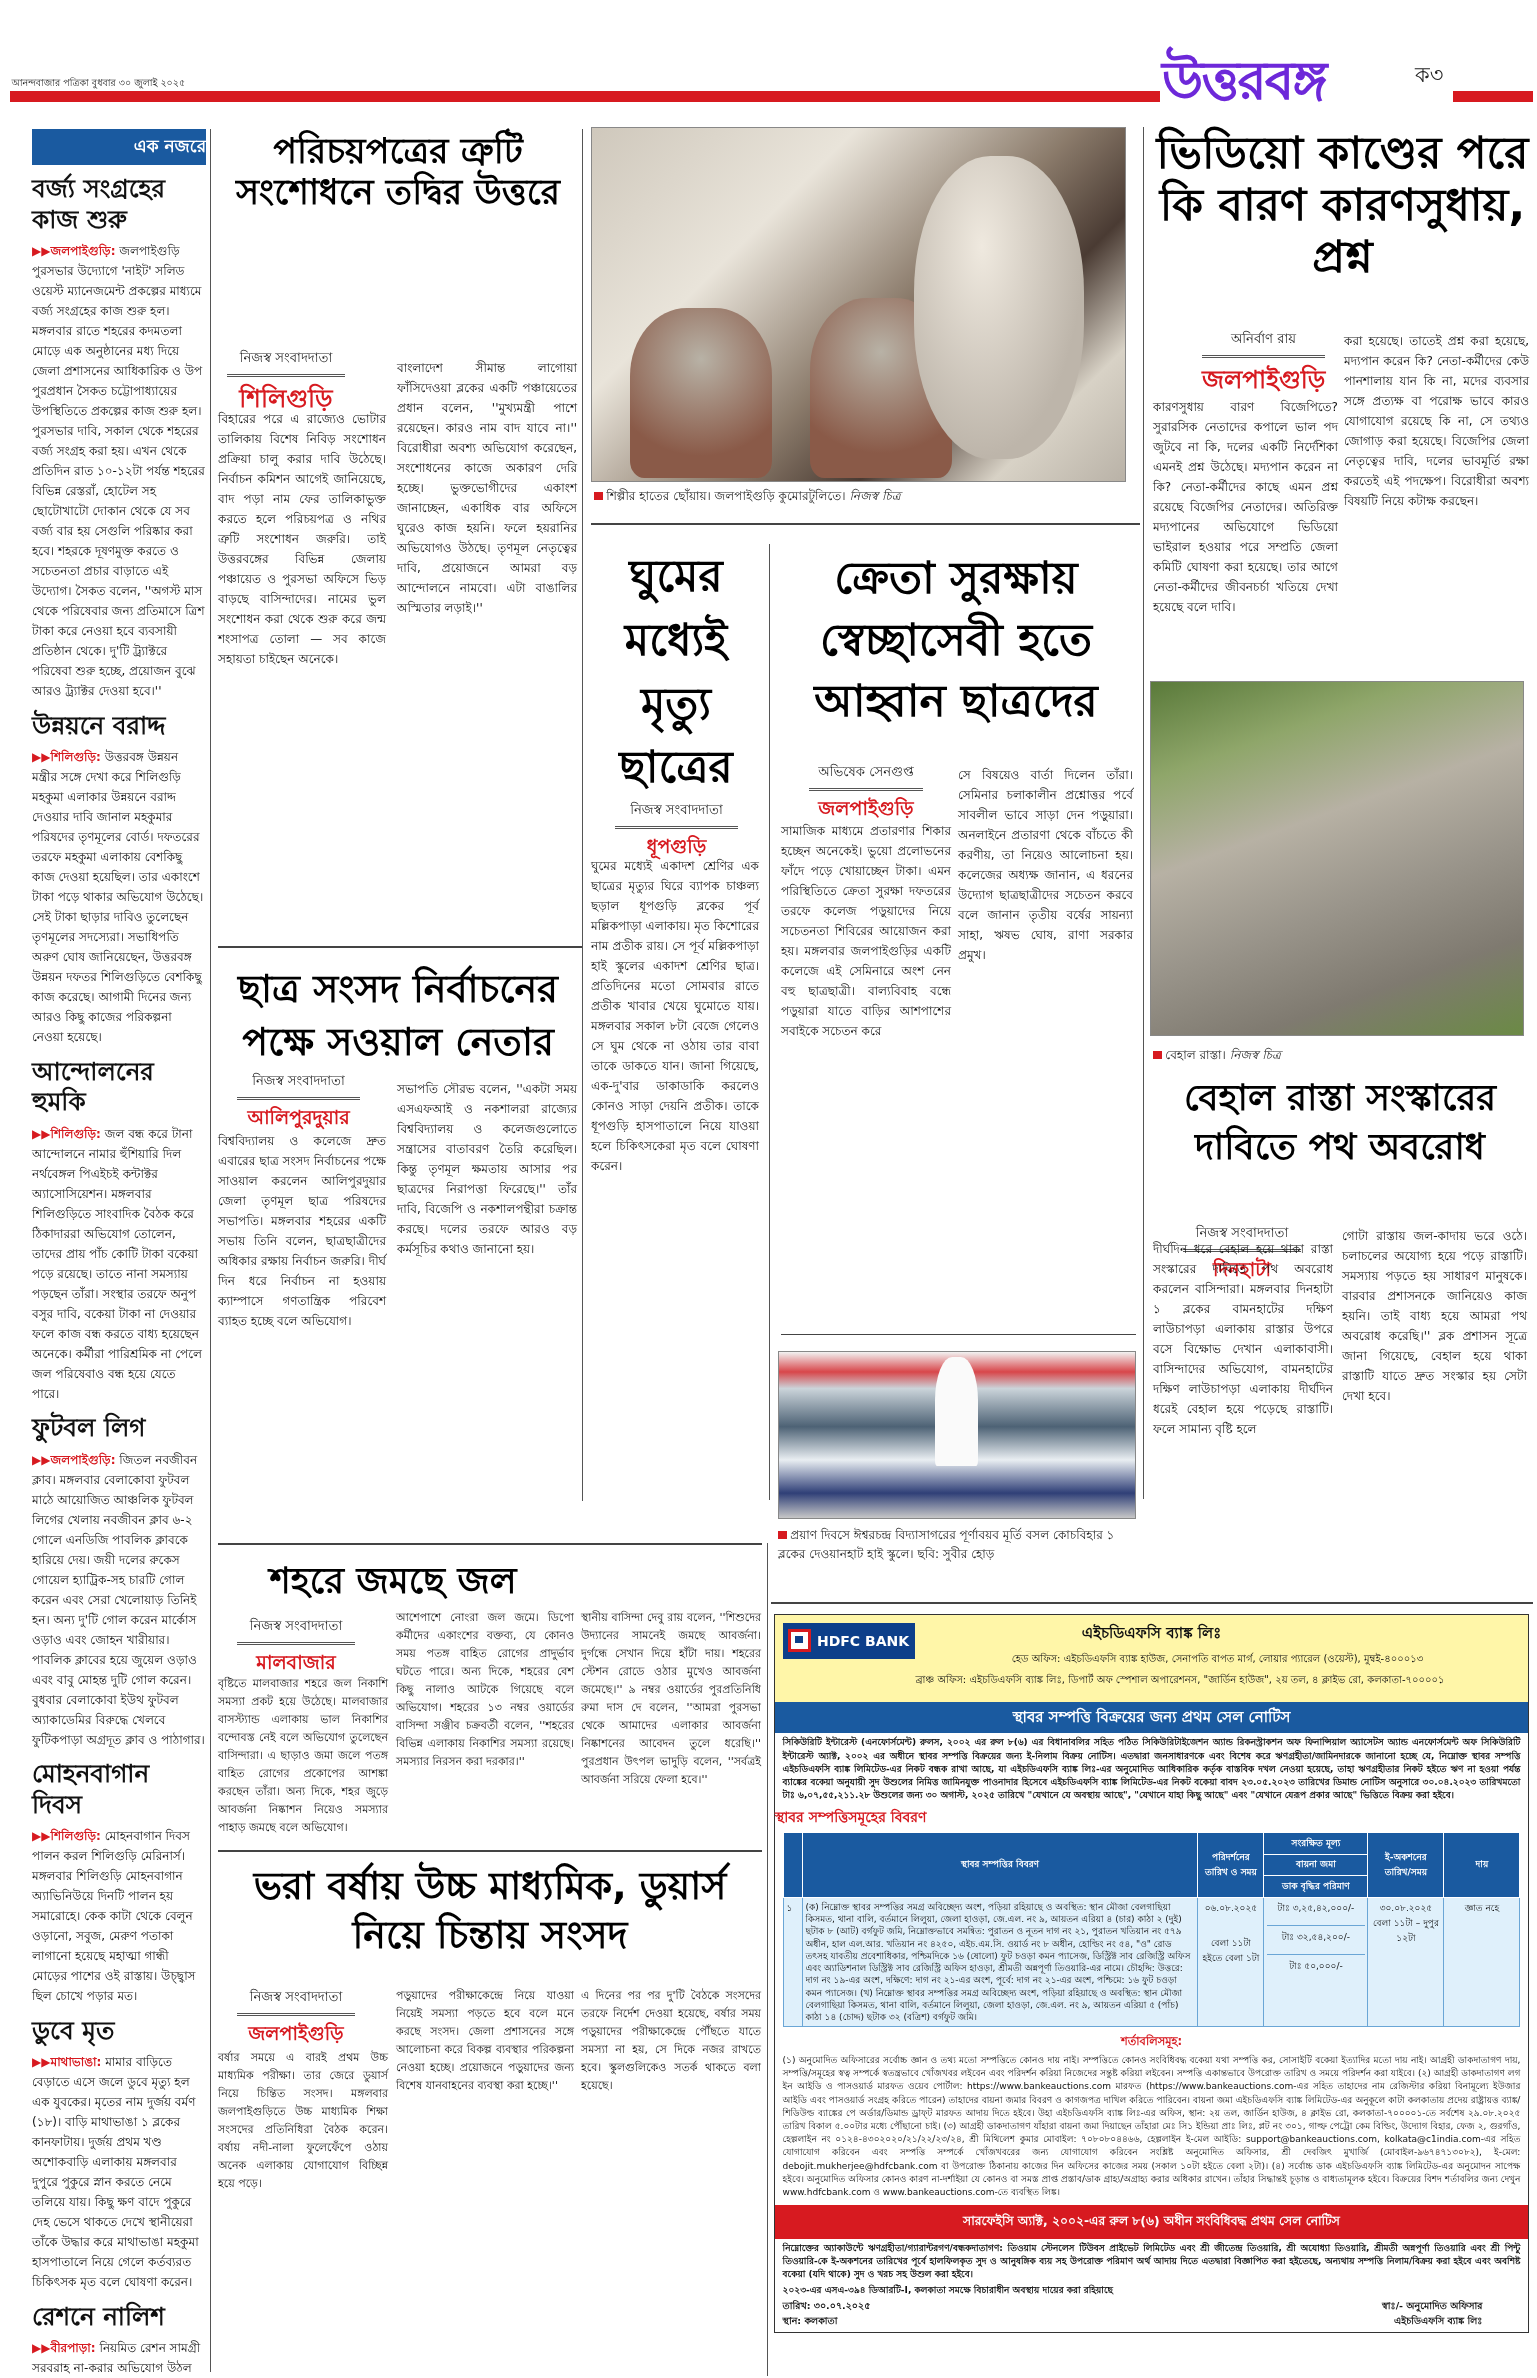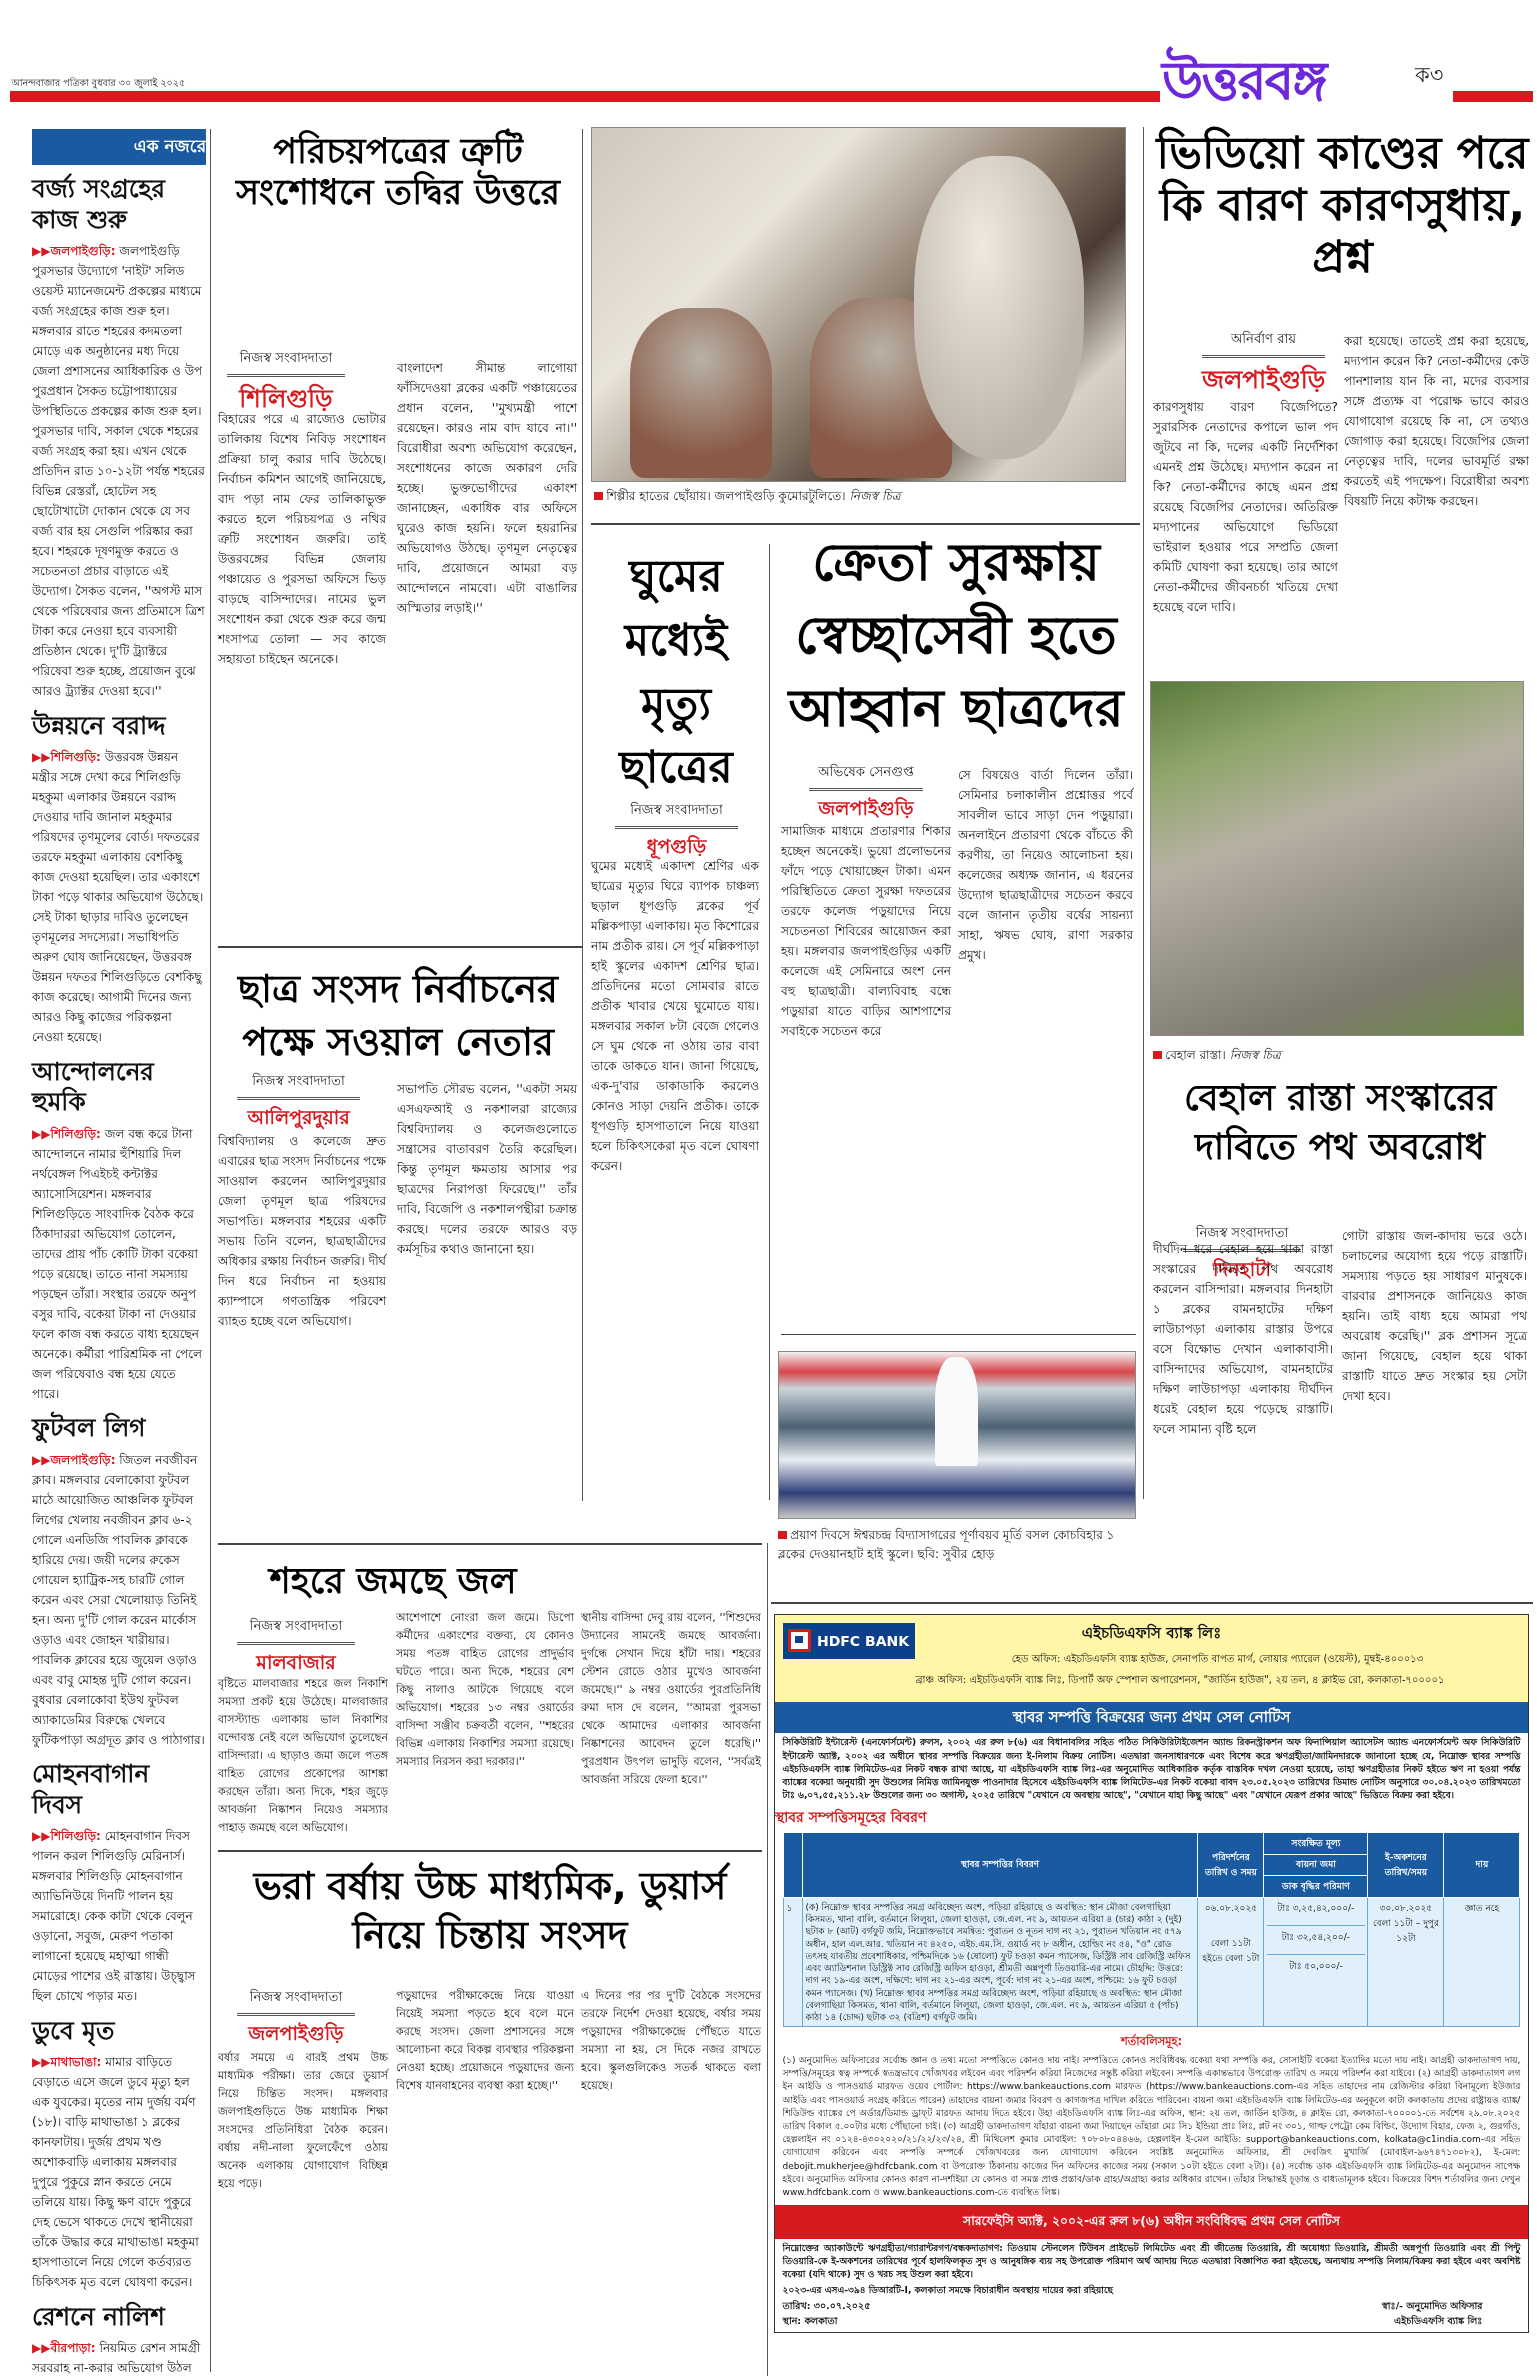--- a/index.html
+++ b/index.html
@@ -109,21 +109,21 @@
 
 <div class="abs hl" style="left:591px;top:544px;width:170px;font-size:44px;line-height:1.45">ঘুমের মধ্যেই মৃত্যু ছাত্রের</div>
 <div class="abs" style="left:615px;top:800px;width:123px">
   <div class="byline">নিজস্ব সংবাদদাতা</div>
   <div class="byline-rule"></div>
   <div class="place" style="font-size:19px">ধূপগুড়ি</div>
 </div>
 <div class="abs body" style="left:591px;top:856px;width:168px">ঘুমের মধ্যেই একাদশ শ্রেণির এক ছাত্রের মৃত্যুর ঘিরে ব্যাপক চাঞ্চল্য ছড়াল ধূপগুড়ি ব্লকের পূর্ব মল্লিকপাড়া এলাকায়। মৃত কিশোরের নাম প্রতীক রায়। সে পূর্ব মল্লিকপাড়া হাই স্কুলের একাদশ শ্রেণির ছাত্র। প্রতিদিনের মতো সোমবার রাতে প্রতীক খাবার খেয়ে ঘুমোতে যায়। মঙ্গলবার সকাল ৮টা বেজে গেলেও সে ঘুম থেকে না ওঠায় তার বাবা তাকে ডাকতে যান। জানা গিয়েছে, এক-দু'বার ডাকাডাকি করলেও কোনও সাড়া দেয়নি প্রতীক। তাকে ধূপগুড়ি হাসপাতালে নিয়ে যাওয়া হলে চিকিৎসকেরা মৃত বলে ঘোষণা করেন।</div>
 <div class="vrule" style="left:769px;top:544px;height:956px"></div>
 
-<div class="abs hl" style="left:781px;top:526px;width:350px;font-size:52px;line-height:1.4">ক্রেতা সুরক্ষায় স্বেচ্ছাসেবী হতে আহ্বান ছাত্রদের</div>
+<div class="abs hl" style="left:781px;top:547px;width:350px;font-size:44px;line-height:1.4">ক্রেতা সুরক্ষায় স্বেচ্ছাসেবী হতে আহ্বান ছাত্রদের</div>
 <div class="abs" style="left:809px;top:762px;width:114px">
   <div class="byline">অভিষেক সেনগুপ্ত</div>
   <div class="byline-rule"></div>
   <div class="place" style="font-size:19px">জলপাইগুড়ি</div>
 </div>
 <div class="abs body" style="left:781px;top:821px;width:170px">সামাজিক মাধ্যমে প্রতারণার শিকার হচ্ছেন অনেকেই। ভুয়ো প্রলোভনের ফাঁদে পড়ে খোয়াচ্ছেন টাকা। এমন পরিস্থিতিতে ক্রেতা সুরক্ষা দফতরের তরফে কলেজ পড়ুয়াদের নিয়ে সচেতনতা শিবিরের আয়োজন করা হয়। মঙ্গলবার জলপাইগুড়ির একটি কলেজে এই সেমিনারে অংশ নেন বহু ছাত্রছাত্রী। বাল্যবিবাহ বন্ধে পড়ুয়ারা যাতে বাড়ির আশপাশের সবাইকে সচেতন করে</div>
 <div class="abs body" style="left:958px;top:765px;width:175px">সে বিষয়েও বার্তা দিলেন তাঁরা। সেমিনার চলাকালীন প্রশ্নোত্তর পর্বে সাবলীল ভাবে সাড়া দেন পড়ুয়ারা। অনলাইনে প্রতারণা থেকে বাঁচতে কী করণীয়, তা নিয়েও আলোচনা হয়। কলেজের অধ্যক্ষ জানান, এ ধরনের উদ্যোগ ছাত্রছাত্রীদের সচেতন করবে বলে জানান তৃতীয় বর্ষের সায়ন্যা সাহা, ঋষভ ঘোষ, রাণা সরকার প্রমুখ।</div>
 <div class="hrule" style="left:781px;top:1334px;width:355px;height:0.9px"></div>
 
 <div class="photo" style="left:778px;top:1351px;width:358px;height:168px;background:linear-gradient(180deg,#f2f2f2 0%,#d8464a 12%,#cbd4da 22%,#4d6275 45%,#e9eef2 65%,#2f3f77 85%,#c7c7c7 100%)">

